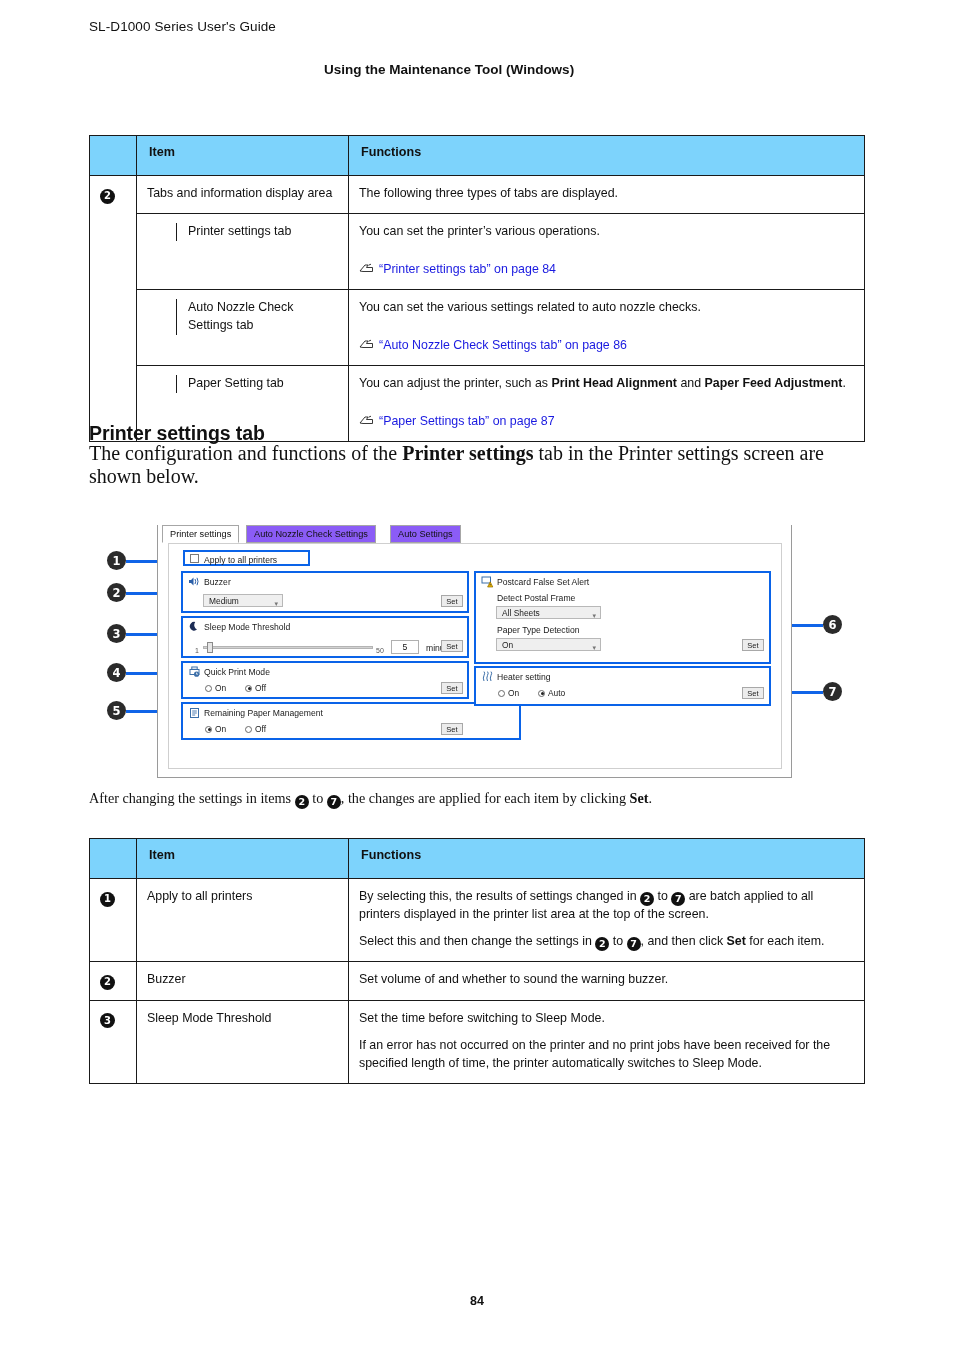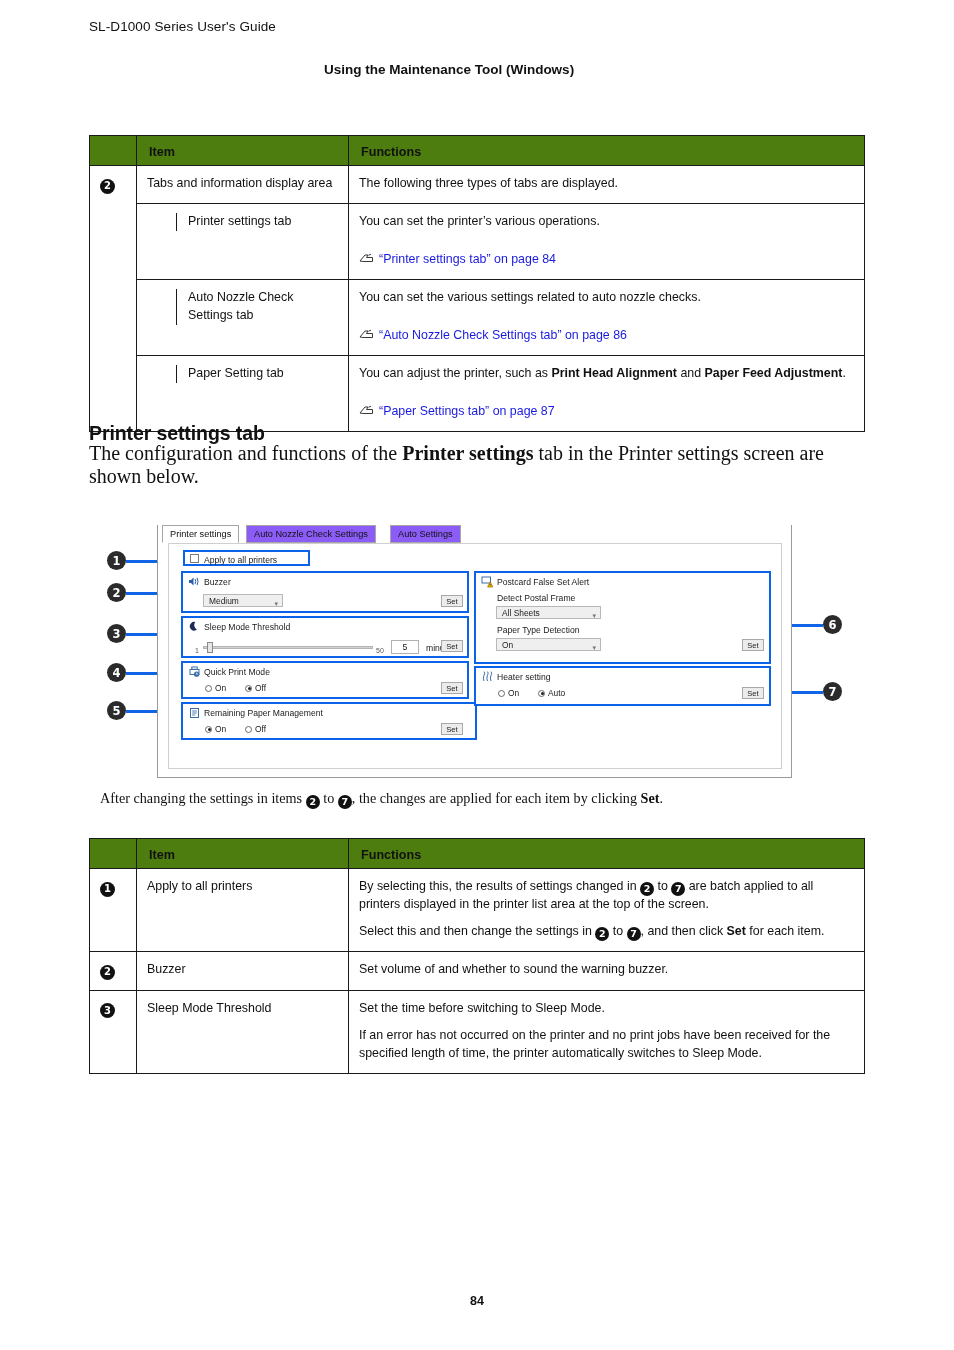--- a/index.html
+++ b/index.html
@@ -32,24 +32,24 @@
     line-height: 1.45;
   }
   .doc-table td, .doc-table th {
     border: 1px solid #1a1a1a;
     vertical-align: top;
     padding: 9px 10px 10px 10px;
     font-weight: normal;
     text-align: left;
   }
   .doc-table thead th {
-    background: #4d7c0f;
+    background: #7dd3fc;
     font-weight: bold;
     font-size: 12.6px;
-    padding: 7px 10px 4px 12px;
+    padding: 7px 10px 14px 12px;
     height: 28px;
   }
   .col-num   { width: 47px; }
   .col-item  { width: 212px; }
   .col-func  { width: auto; }
 
   .numcell { text-align: left; padding-left: 12px; padding-top:10px; }
 
   
   td.nested-item {
@@ -84,21 +84,21 @@
   .sec-title {
     position: absolute; left: 89px; top: 422px;
     font-size: 19.5px; font-weight: bold; letter-spacing:-.1px;
   }
   .sec-intro {
     position: absolute; left: 89px; top: 442px; width: 790px;
     font-family: Liberation Serif, serif;
     font-size: 20px;
   }
   .after-note {
-    position: absolute; left: 100px; top: 790px; width: 790px;
+    position: absolute; left: 89px; top: 790px; width: 790px;
     font-family: "Liberation Serif", serif;
     font-size: 14.2px;
   }
 
   
   .figure { position: absolute; left: 89px; top: 515px; width: 790px; height: 255px; }
 
   .callout {
     position: absolute; width: 19px; height: 19px; border-radius:50%;
     background:#2b2b2b; color:#fff; font-size:11.5px; font-weight:bold;
@@ -336,21 +336,21 @@
             <span class="rdot"></span>
             <span>On</span>
           </div>
           <div class="radio" style="left:62px; top:20px;">
             <span class="rdot on"></span>
             <span>Off</span>
           </div>
           <div class="setbtn" style="left:258px; top:19px;">Set</div>
         </div>
 
-        <div class="grp grp-hi" style="left:12px; top:158px; width:296px; height:38px;">
+        <div class="grp grp-hi" style="left:12px; top:158px; width:340px; height:38px;">
           <svg class="gicon" width="11" height="12" viewBox="0 0 11 12" style="left:6px; top:3px;">
             <rect x="1.5" y="1.5" width="8" height="9" fill="none" stroke="#3b6ea8" stroke-width="1"></rect>
             <path d="M3.2 4 H7.8 M3.2 6 H7.8 M3.2 8 H6.2" stroke="#3b6ea8" stroke-width="0.9"></path>
           </svg>
           <span class="glabel" style="left:21px; top:4px;">Remaining Paper Management</span>
           <div class="radio" style="left:22px; top:20px;">
             <span class="rdot on"></span>
             <span>On</span>
           </div>
           <div class="radio" style="left:62px; top:20px;">

